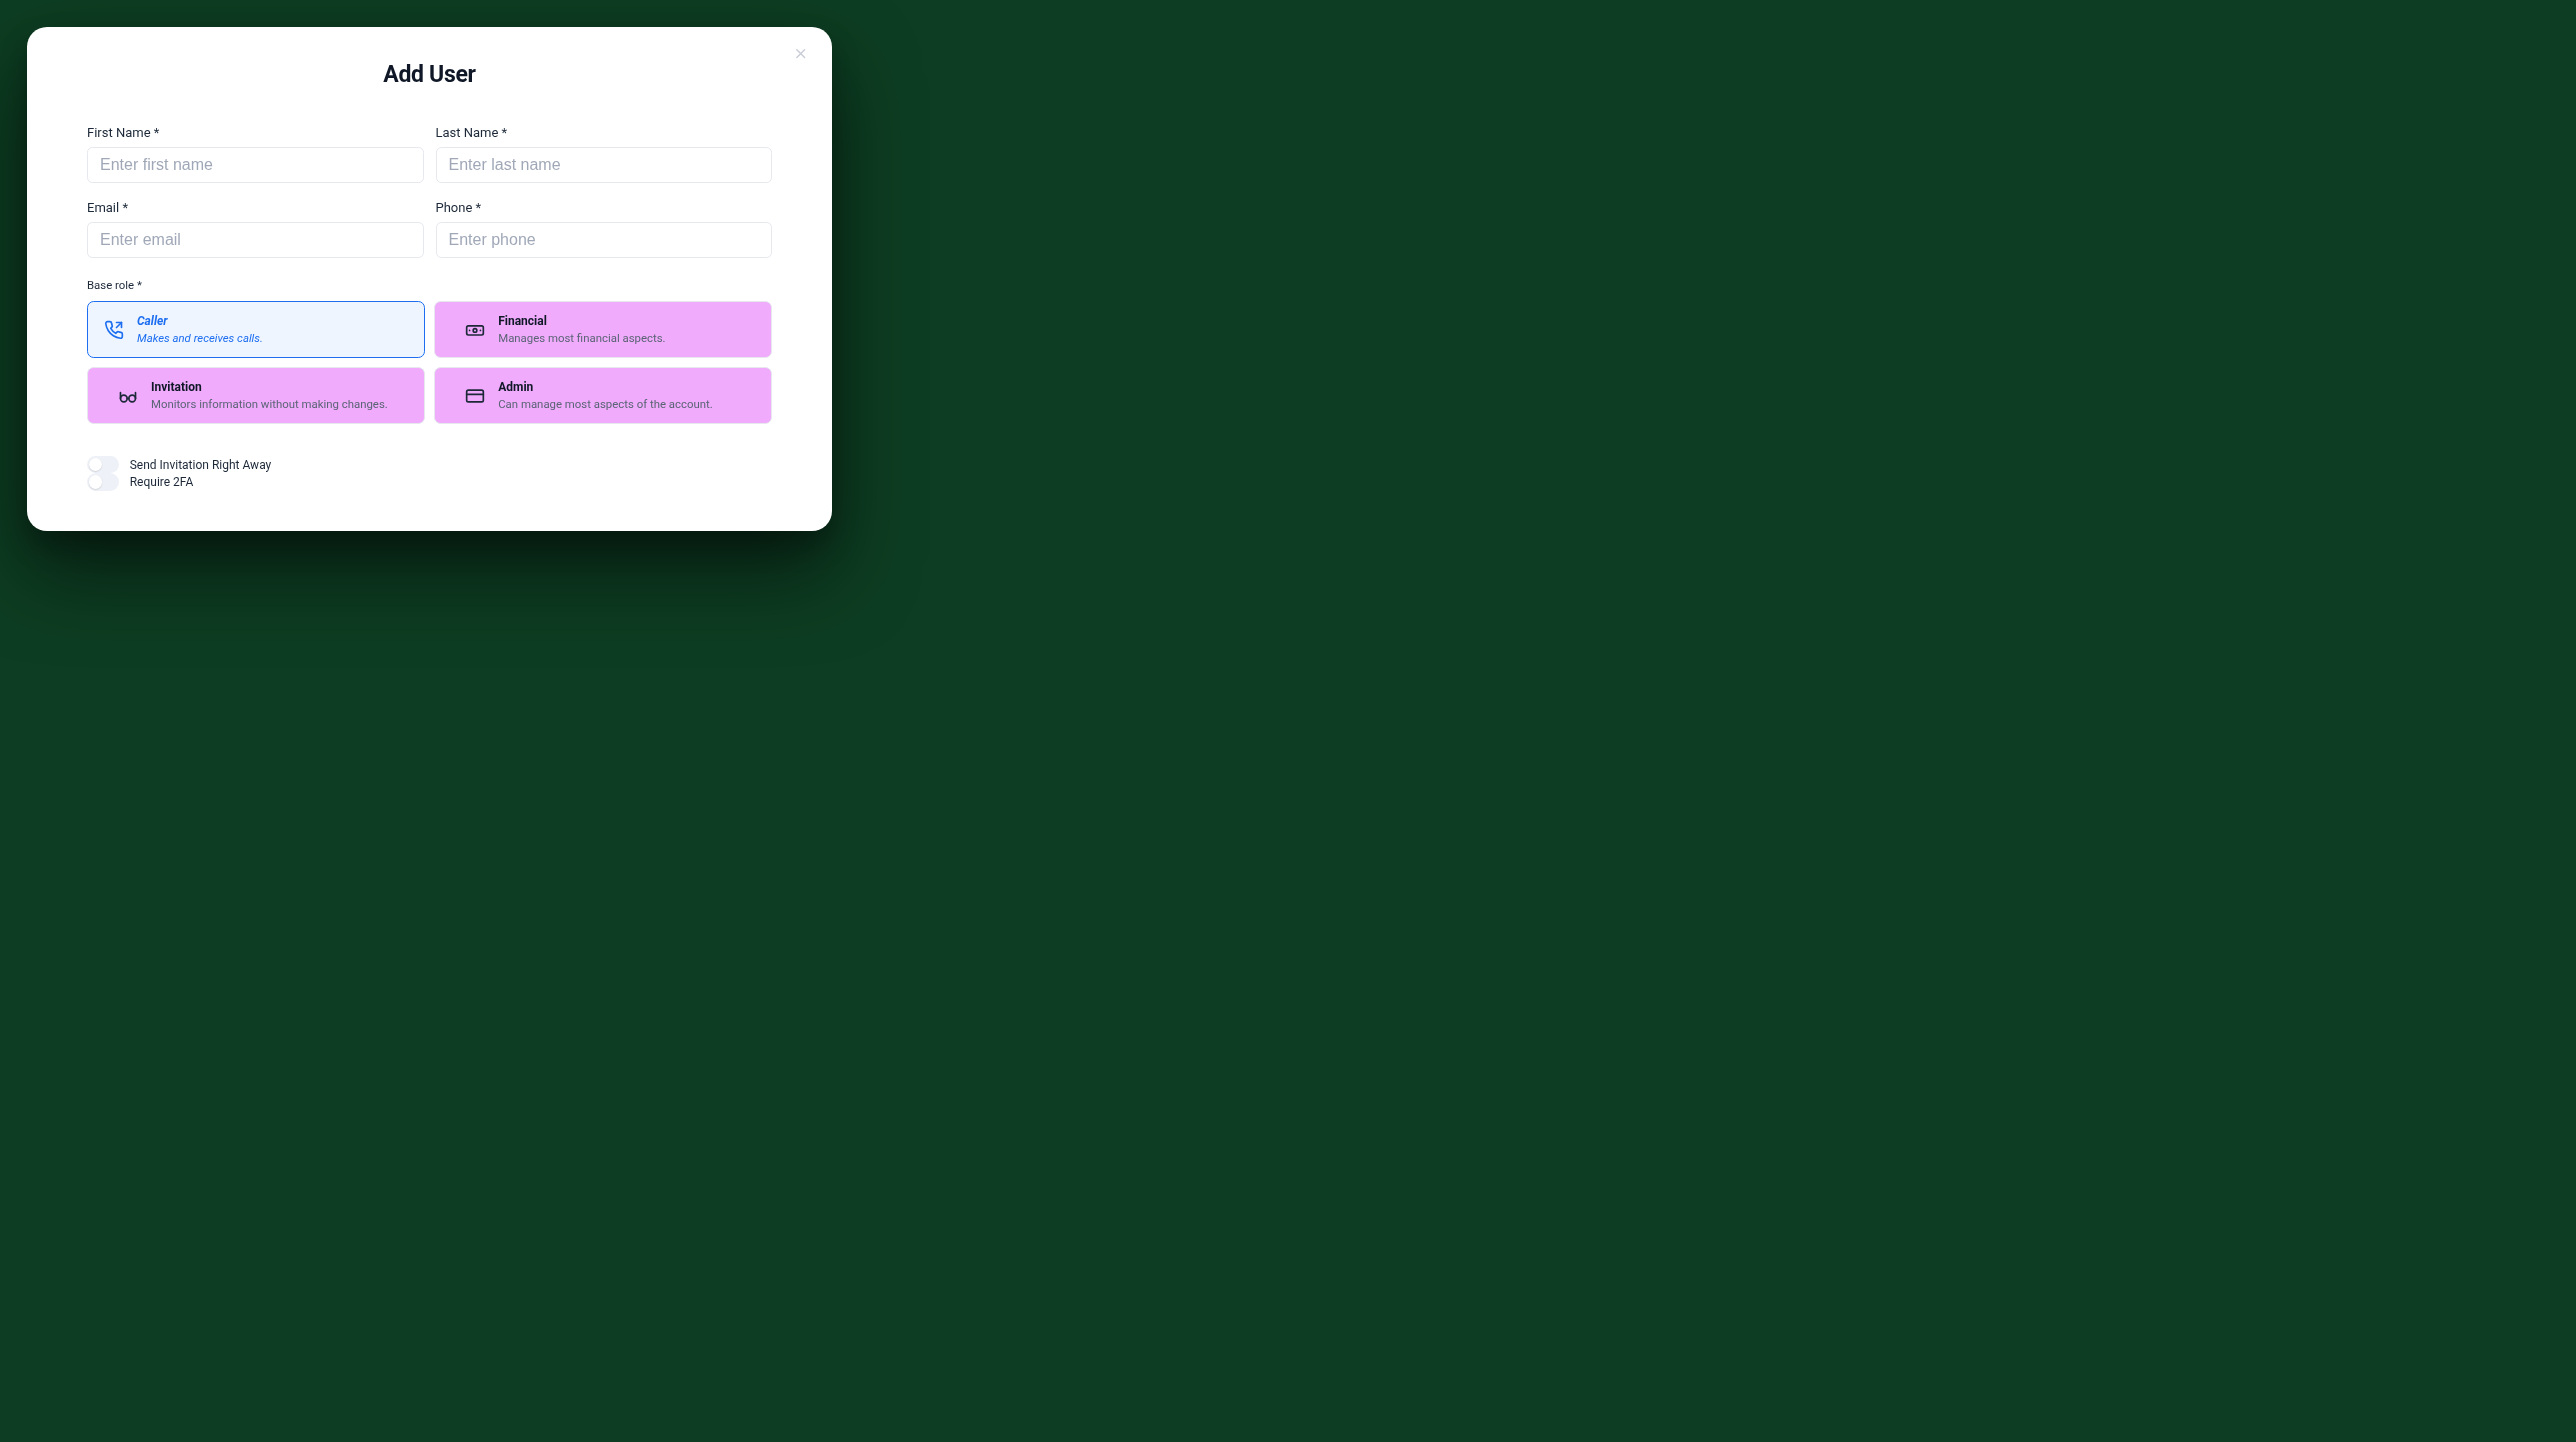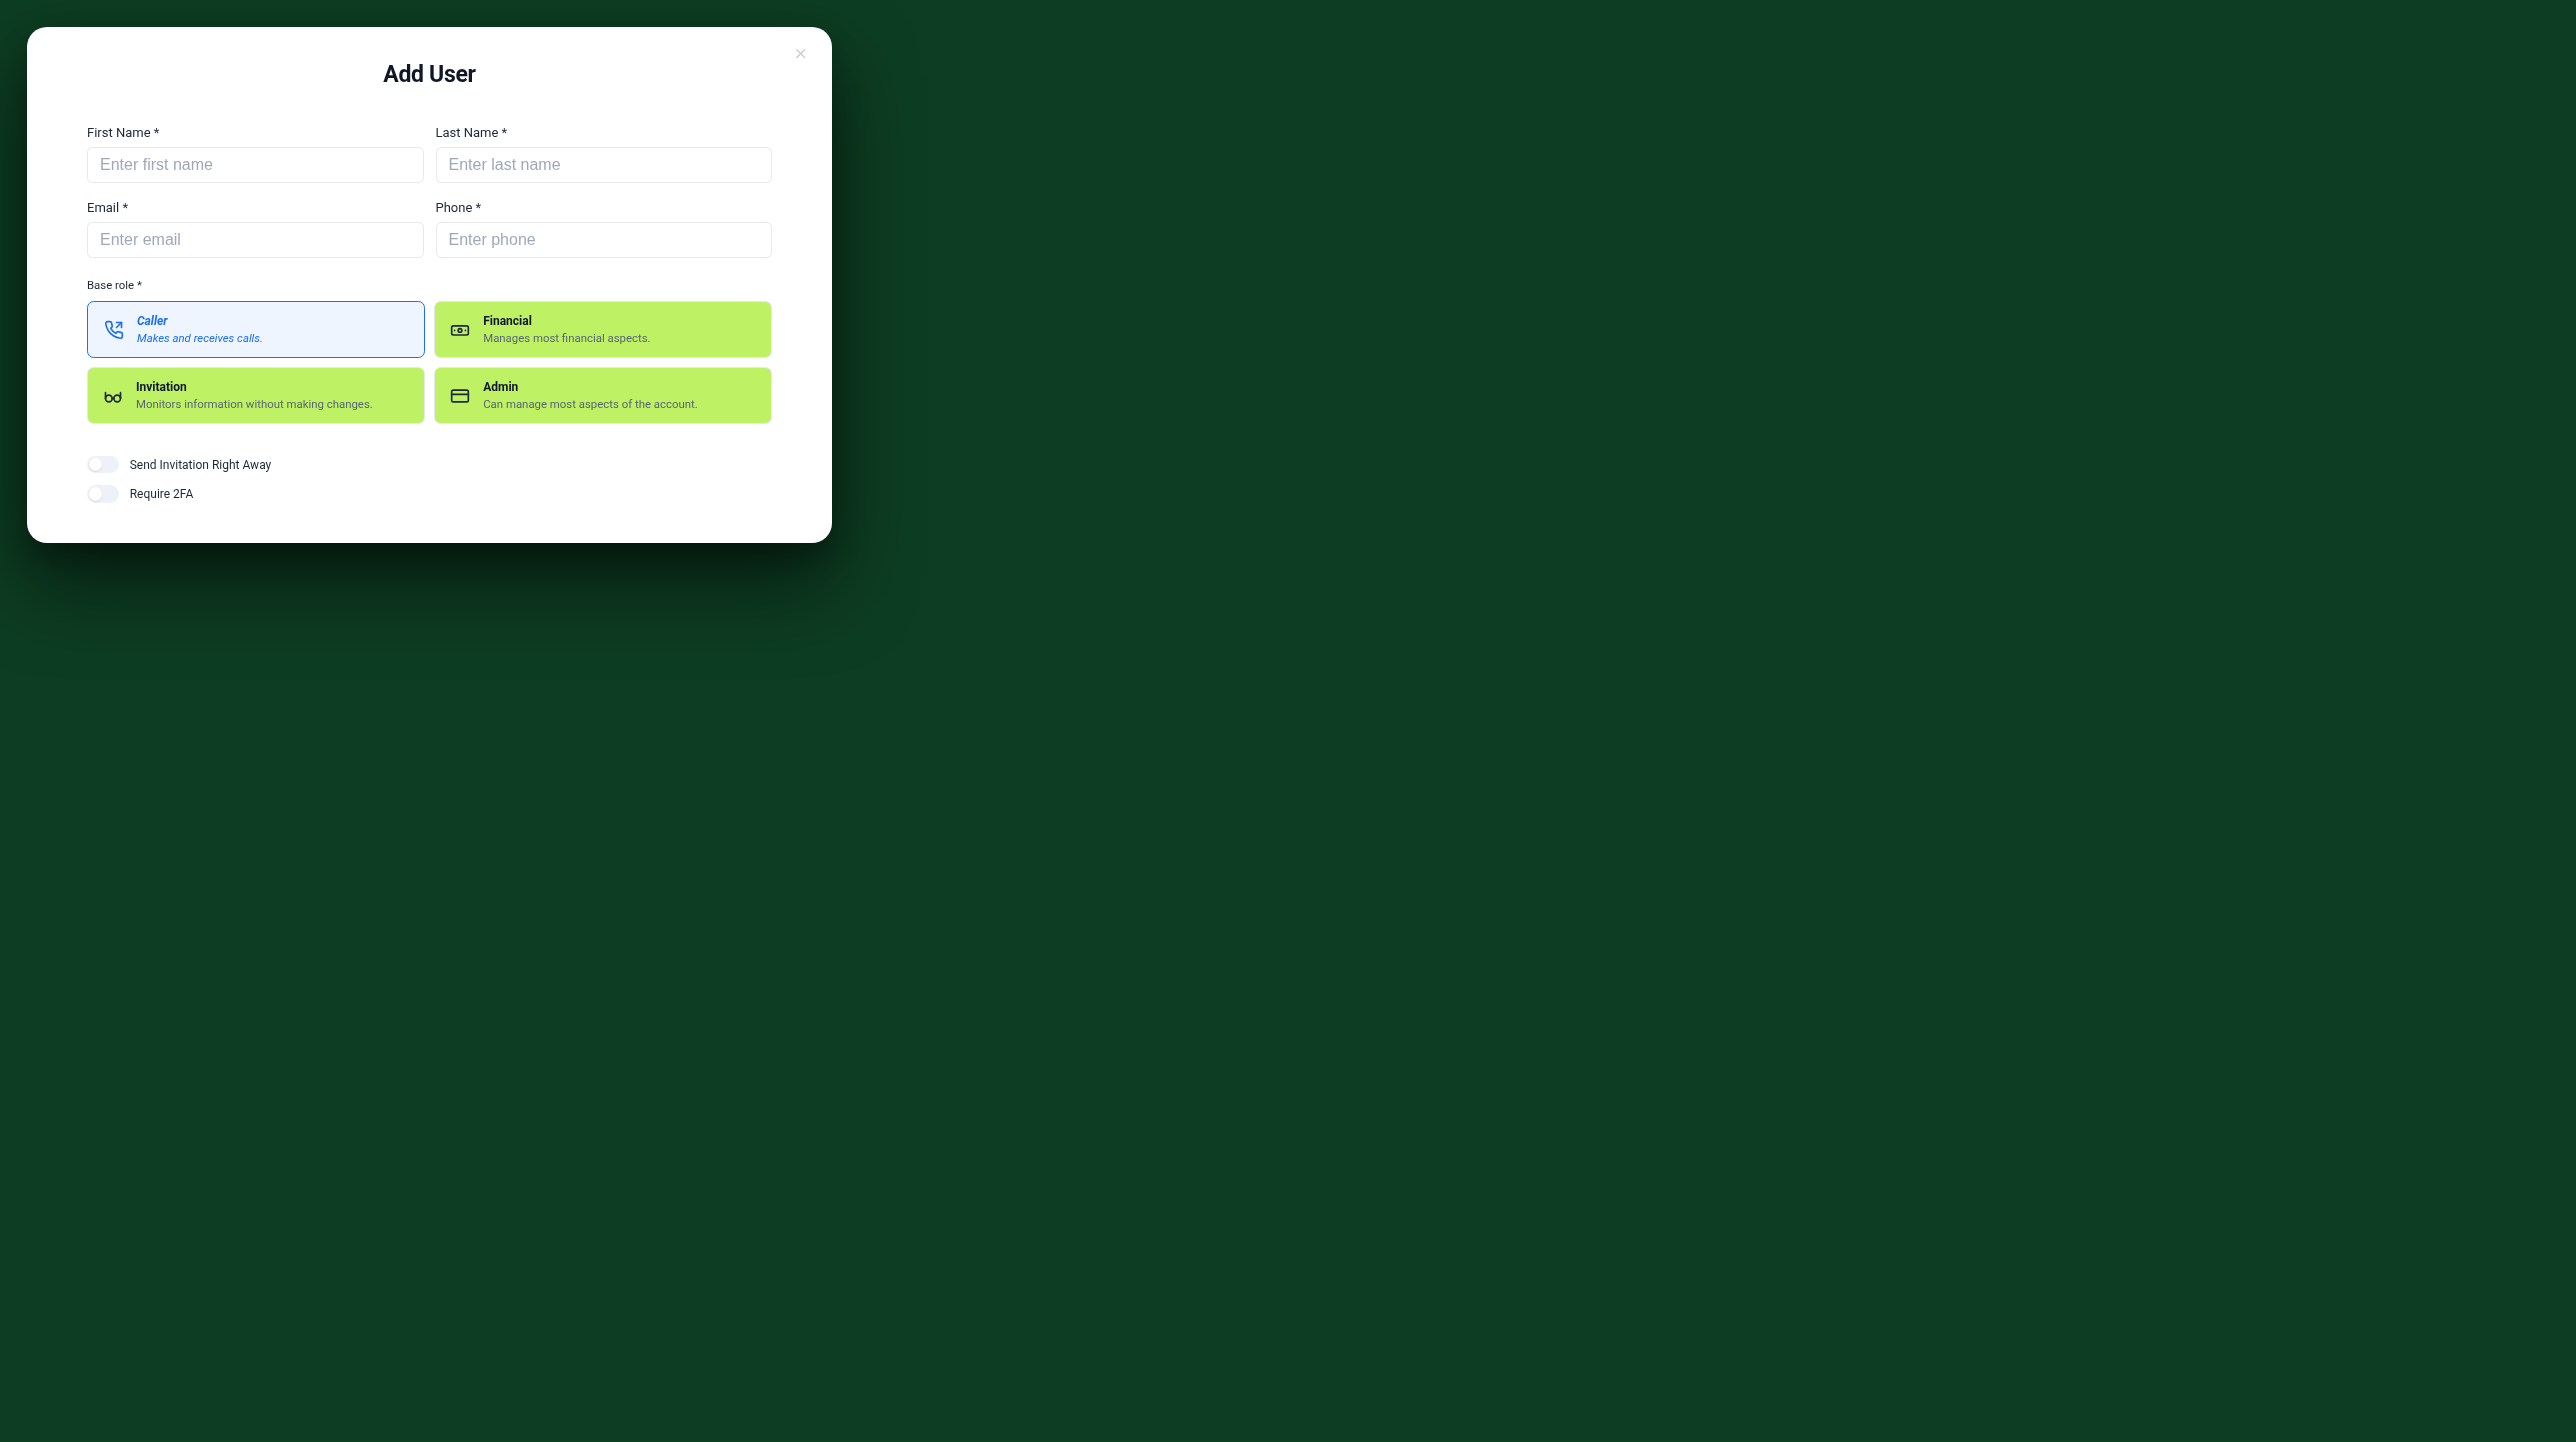--- a/index.html
+++ b/index.html
@@ -71,44 +71,44 @@
     display: grid;
     grid-template-columns: 1fr 1fr;
     gap: 9.4px;
   }
   .role-card {
     display: flex;
     align-items: center;
     gap: 12px;
     border: 0.7px solid #e6e8ee;
     border-radius: 6.7px;
-    padding: 12px 13px;
+    padding: 12px 28px;
     cursor: pointer;
-    background: #bef264;
+    background: #f0abfc;
   }
   .role-card.selected {
     border: 1.3px solid #1d6ef0;
     background: #eef5ff;
     padding: 11.4px 14px;
     font-style: italic;
   }
   .role-card.selected .role-title,
   .role-card.selected .role-desc { color: #1d6ef0; }
   .role-card.selected .role-icon { color: #1d6ef0; }
   .role-icon {
     width: 23px; height: 23px;
     display: flex; align-items: center; justify-content: center;
     color: #1d2939;
     flex-shrink: 0;
   }
   .role-icon svg { width: 20px; height: 20px; }
   .role-text { display: flex; flex-direction: column; gap: 2.7px; }
   .role-title { font-size: 12px; font-weight: 700; color: #101828; }
   .role-desc  { font-size: 11.4px; font-weight: 400; color: #5a6475; }
-  .switch-list { margin-top: 32px; display: flex; flex-direction: column; gap: 12px; }
+  .switch-list { margin-top: 32px; display: flex; flex-direction: column; }
   .switch-row { display: flex; align-items: center; gap: 10.7px; }
   .switch {
     position: relative;
     width: 32px; height: 17.4px;
     background: #eef1f7;
     border-radius: 670px;
     cursor: pointer;
     flex-shrink: 0;
   }
   .switch .knob {

